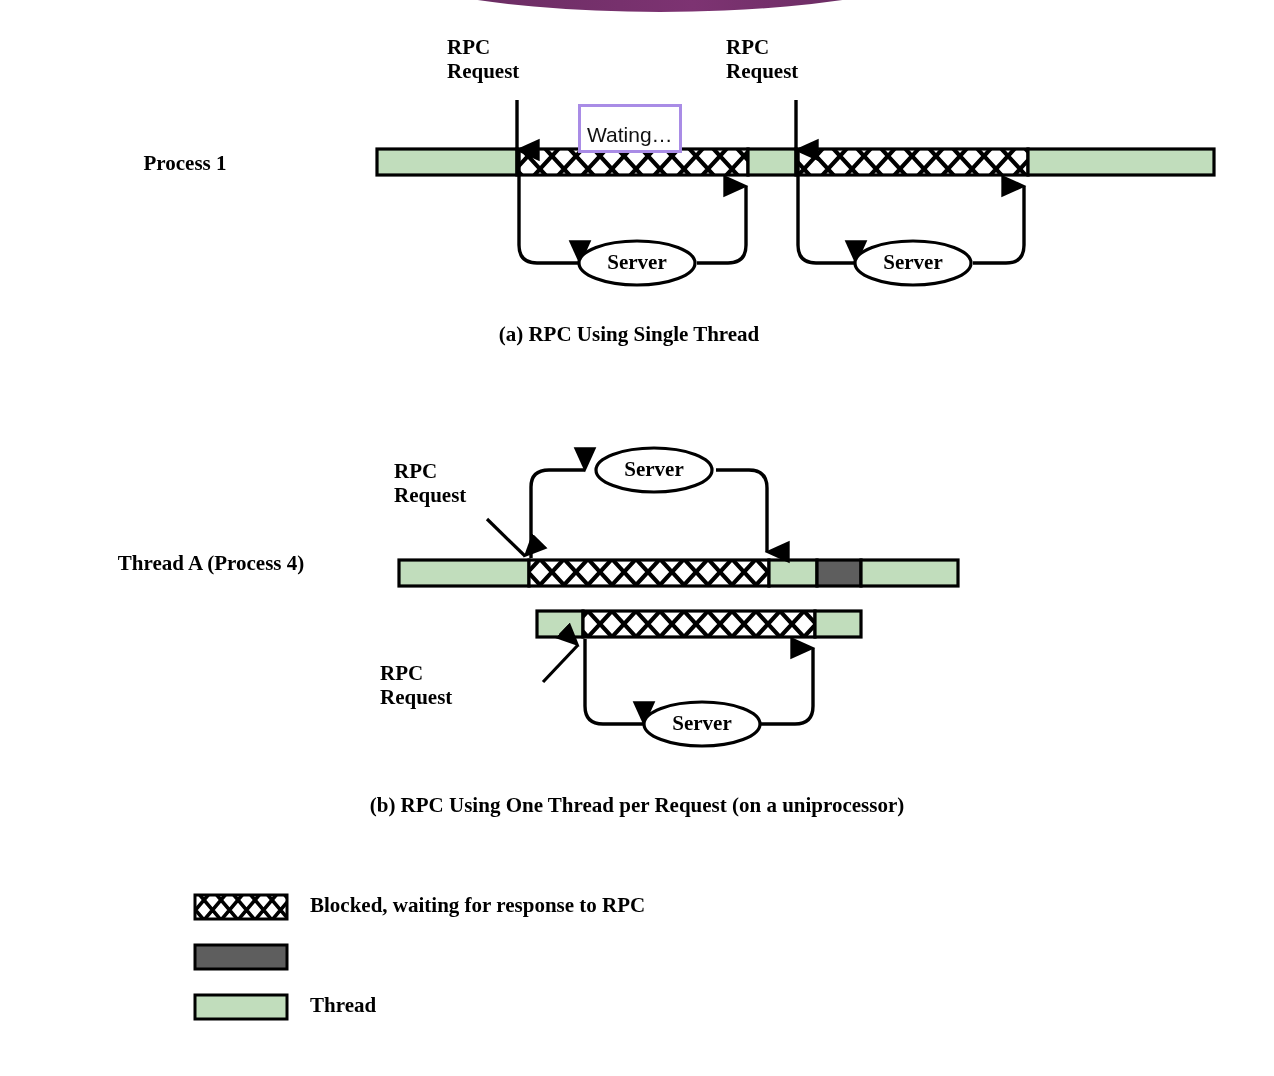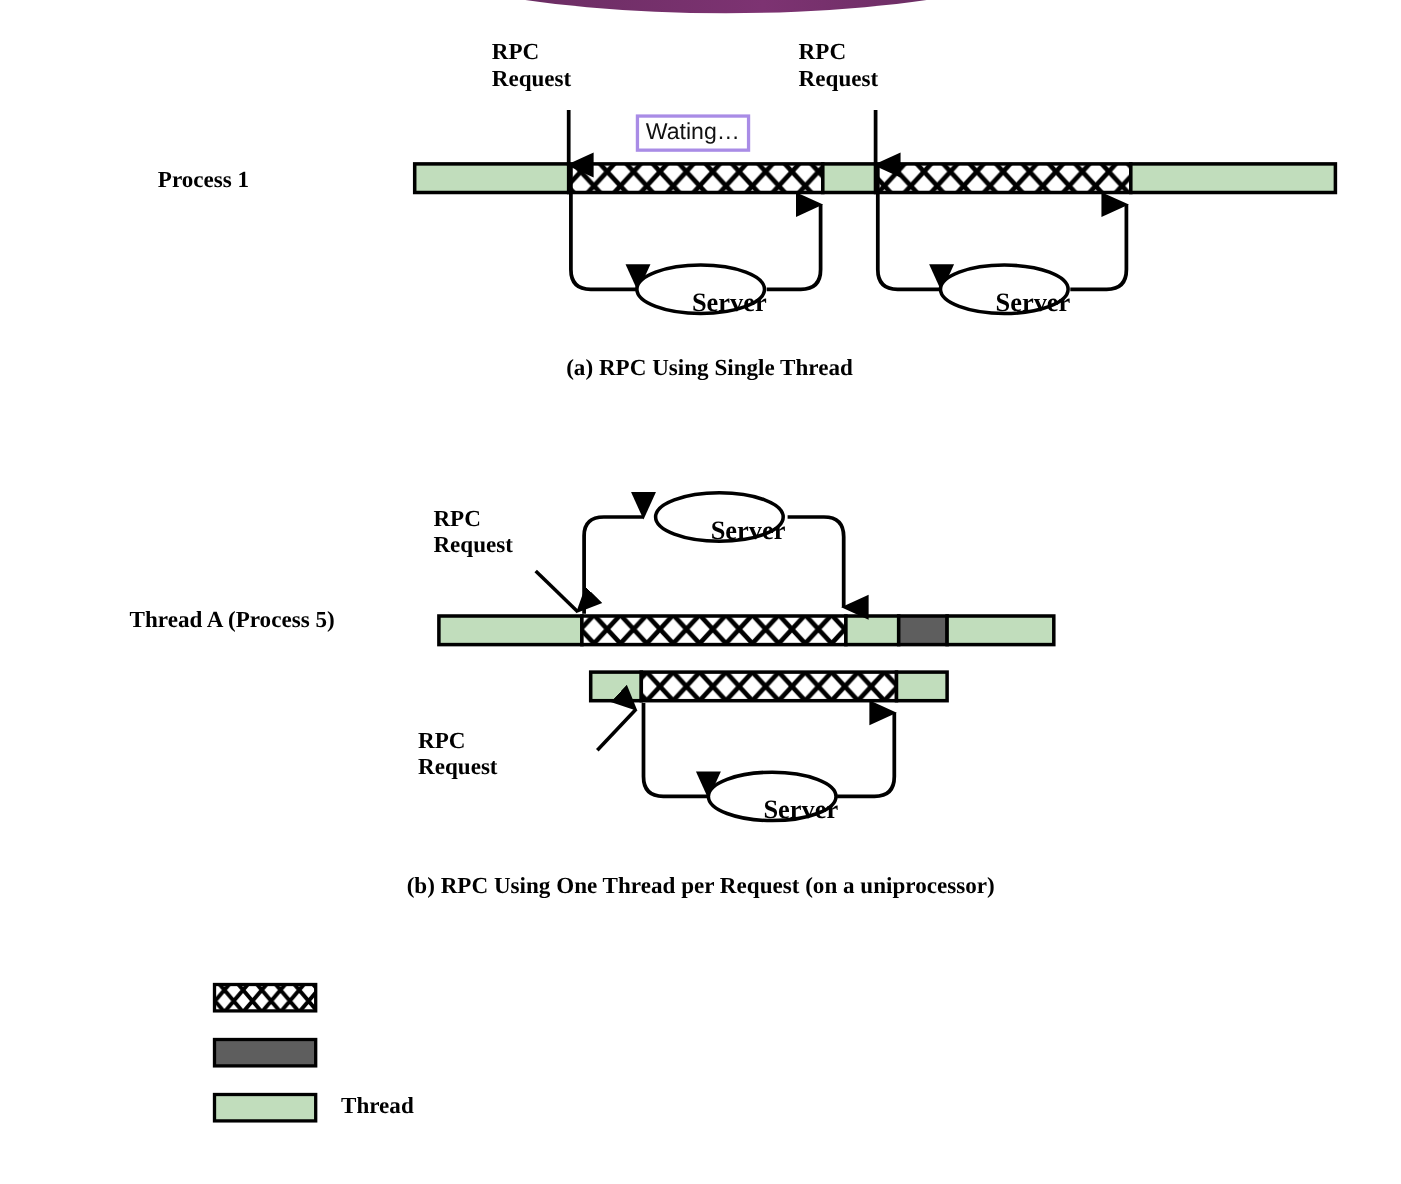--- a/index.html
+++ b/index.html
@@ -30,30 +30,30 @@
     font-family: "Liberation Serif", "DejaVu Serif", serif;
     font-weight: bold;
     color: #000000;
     white-space: pre;
     line-height: 1.12;
   }
   .row-label { font-size: 21px; text-align: center; }
   .rpc-label { font-size: 21px; text-align: left; }
   .caption   { font-size: 21px; text-align: center; }
   .legend-text { font-size: 21px; text-align: left; }
-  .server-text { font-size: 24px; text-align: right; margin-top: 12px; }
+  .server-text { font-size: 21px; text-align: center; }
 
   .wating-box {
     border: 3px solid #A98CE6;
     background: #ffffff;
     font-family: "Liberation Sans", "DejaVu Sans", sans-serif;
     font-weight: normal;
     font-size: 21px;
     color: #111111;
-    padding: 1px 6px 3px 6px;
+    padding: 16px 6px 3px 6px;
     white-space: pre;
     line-height: 1.15;
   }
 </style>
 </head>
 <body>
 
 <div id="stage">
 
   <svg width="1274" height="1076" viewBox="0 0 1274 1076">
@@ -173,34 +173,35 @@
 
   <div class="abs lbl rpc-label" style="left:726px; top:36px; width:140px;">RPC
 Request</div>
 
   <div class="abs wating-box" style="left:578px; top:104px;">Wating…</div>
 
   <div class="abs lbl server-text" style="left:577px; top:251px; width:120px;">Server</div>
 
   <div class="abs lbl server-text" style="left:853px; top:251px; width:120px;">Server</div>
 
-  <div class="abs lbl caption" style="left:420px; top:323px; width:450px;">(a) RPC Using Single Thread</div>
+  <div class="abs lbl caption" style="left:404px; top:323px; width:450px;">(a) RPC Using Single Thread</div>
 
   <div class="abs lbl rpc-label" style="left:394px; top:460px; width:140px;">RPC
 Request</div>
 
-  <div class="abs lbl row-label" style="left:36px; top:552px; width:350px;">Thread A (Process 5)</div>
+  <div class="abs lbl row-label" style="left:36px; top:552px; width:350px;">Thread A (Process 4)</div>
 
 
   <div class="abs lbl server-text" style="left:594px; top:458px; width:120px;">Server</div>
 
   <div class="abs lbl rpc-label" style="left:380px; top:662px; width:140px;">RPC
 Request</div>
 
   <div class="abs lbl server-text" style="left:642px; top:712px; width:120px;">Server</div>
 
   <div class="abs lbl caption" style="left:287px; top:794px; width:700px;">(b) RPC Using One Thread per Request (on a uniprocessor)</div>
 
+  <div class="abs lbl legend-text" style="left:310px; top:894px; width:820px;">Blocked, waiting for response to RPC</div>
 
 
   <div class="abs lbl legend-text" style="left:310px; top:994px; width:400px;">Thread</div>
 
 </div>
 
 </body></html>

